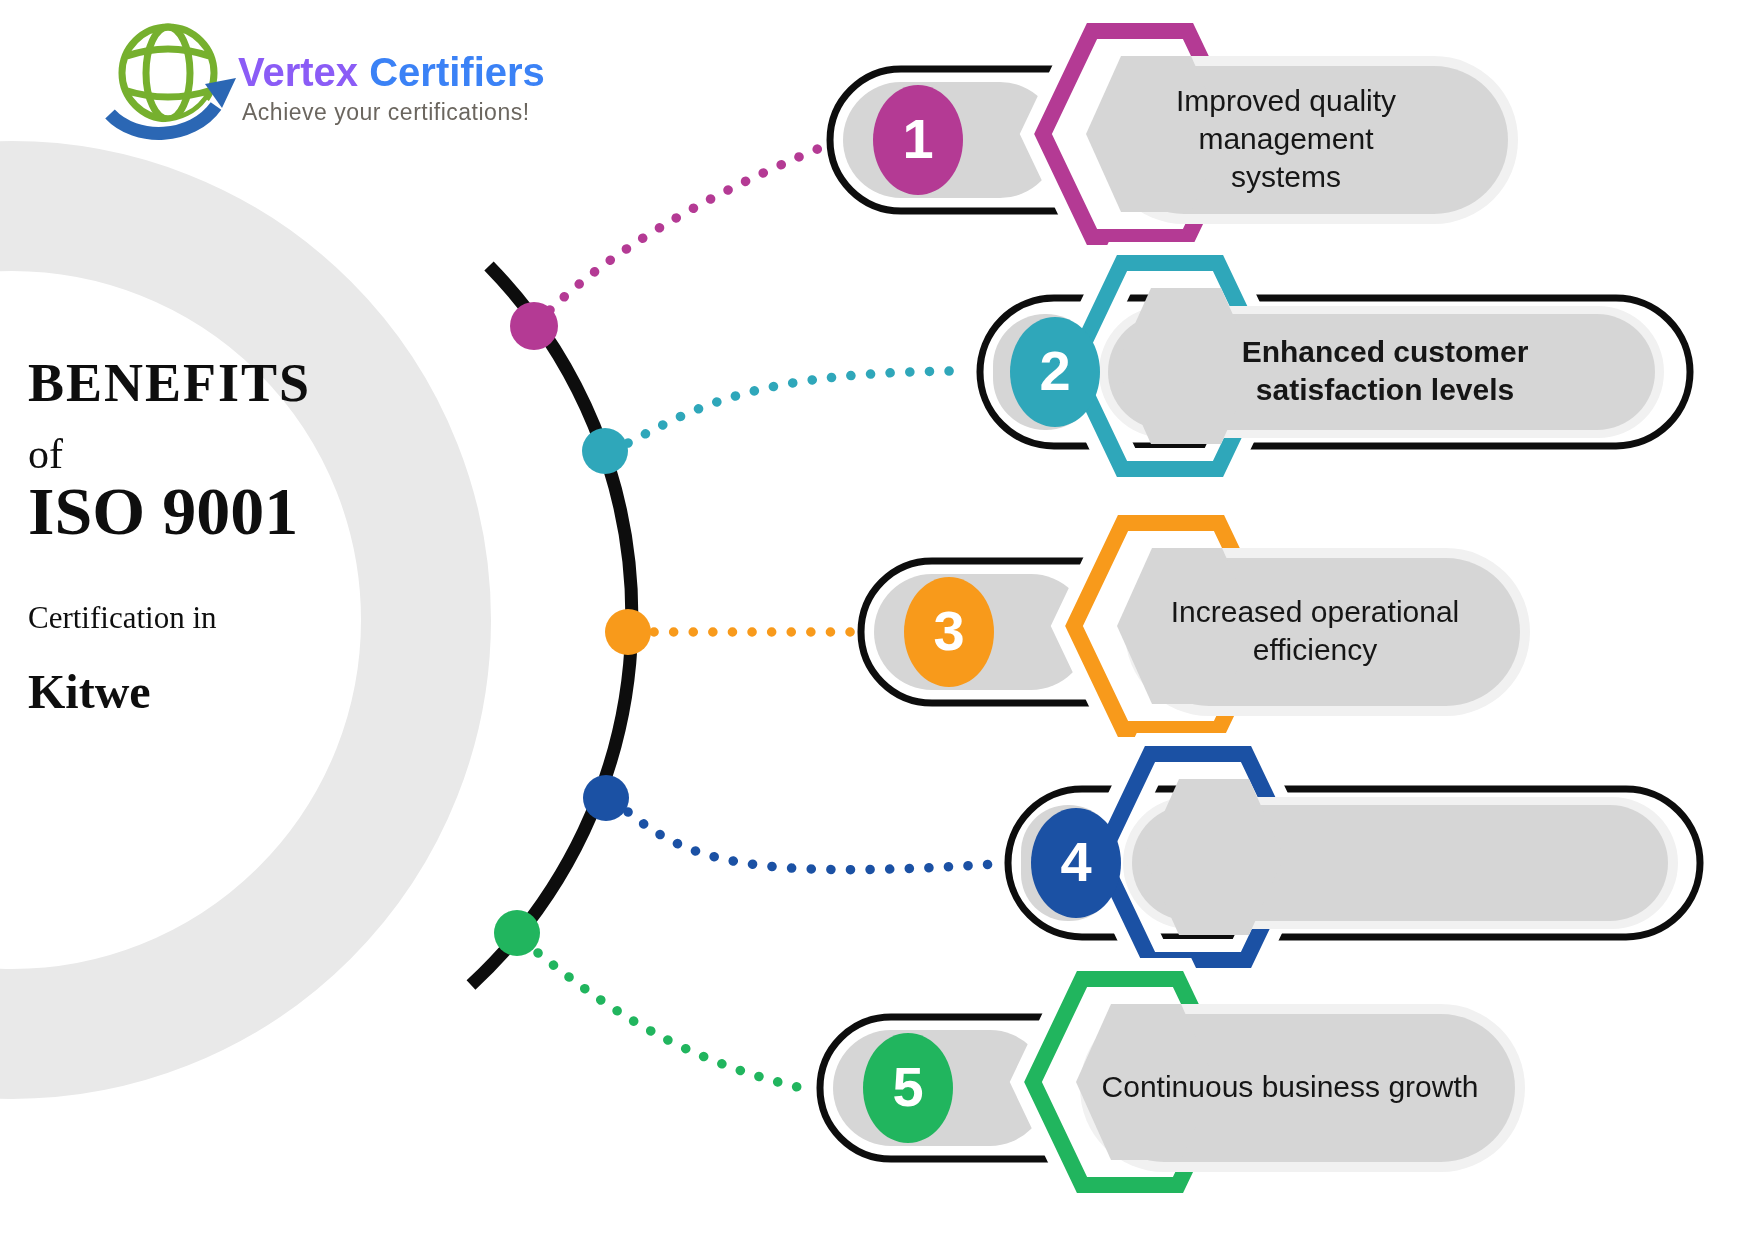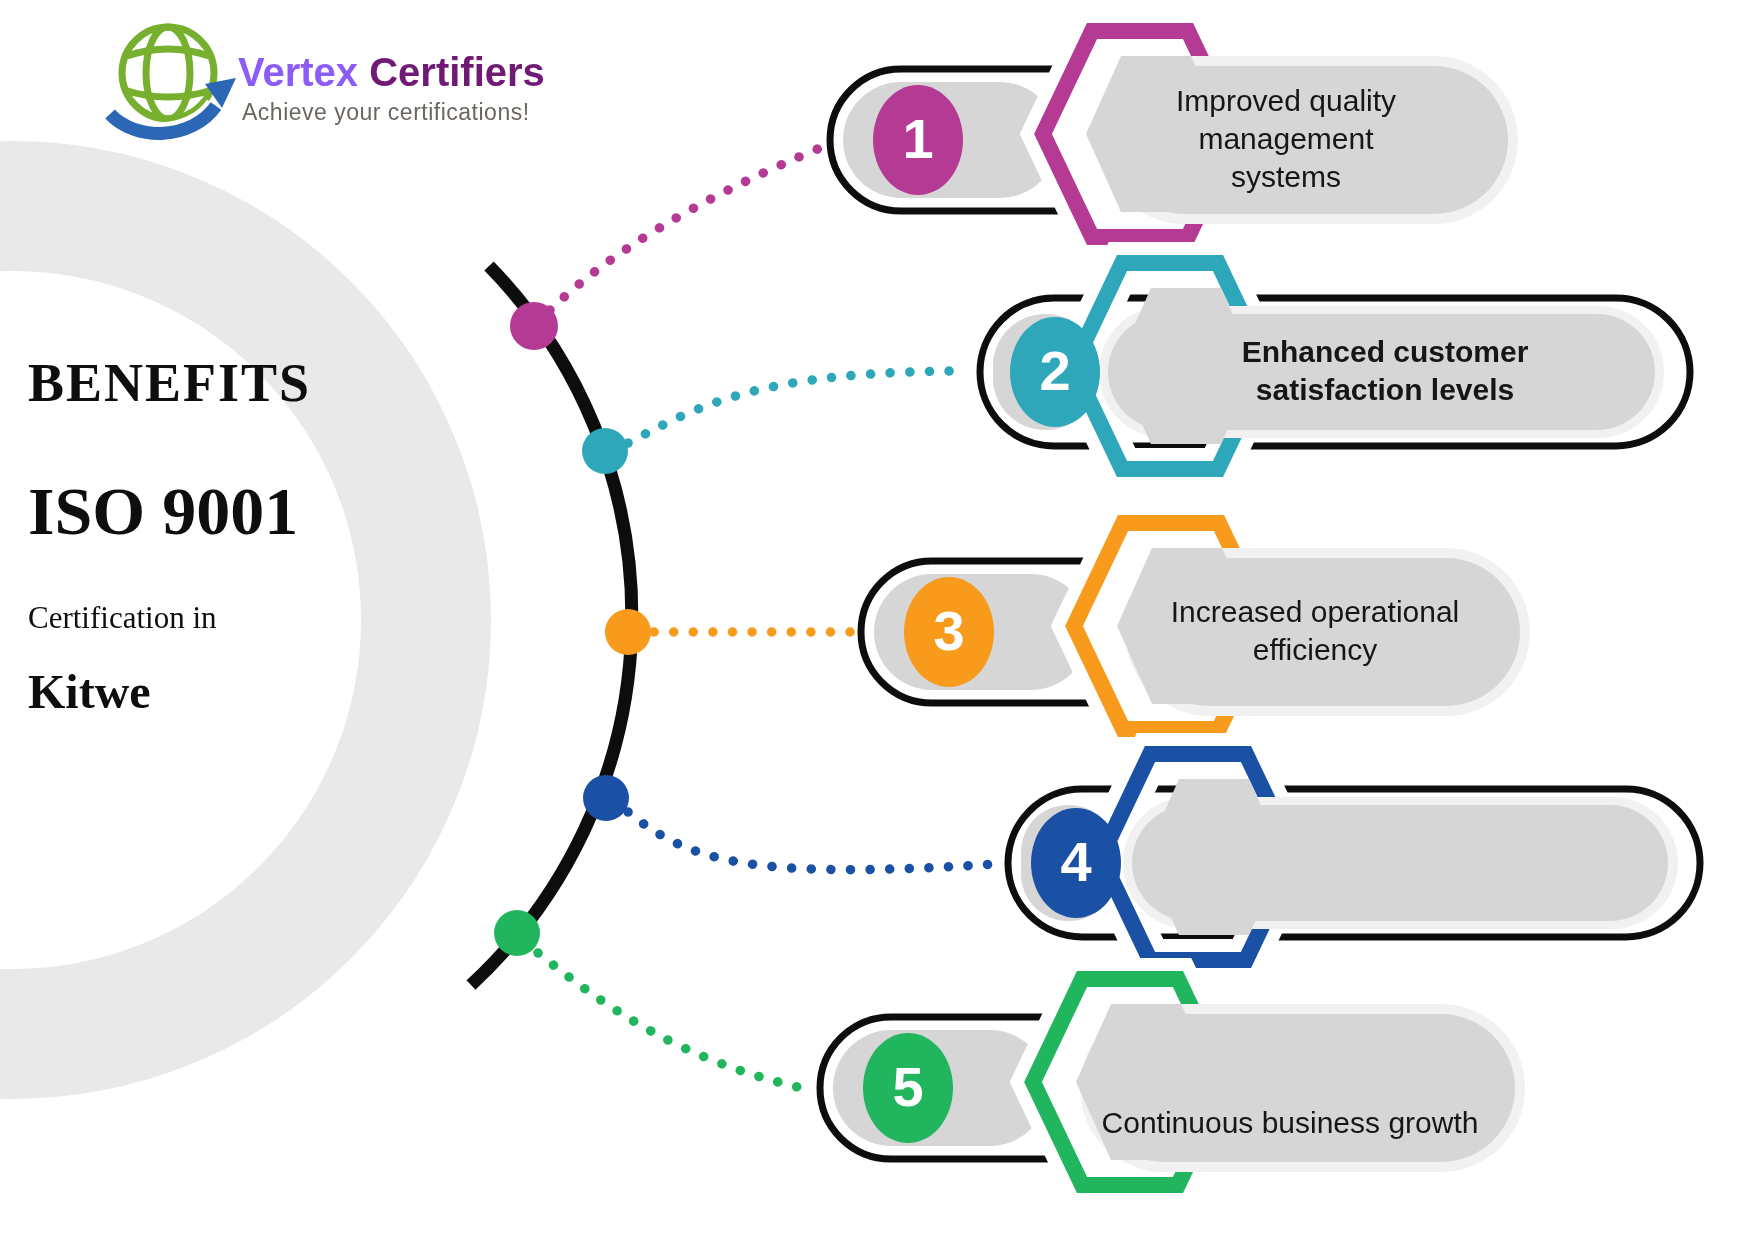--- a/index.html
+++ b/index.html
@@ -11,21 +11,21 @@
   .title-line{position:absolute;left:28px;width:315px;text-align:left;color:#0e0e0e;
               font-family:"Liberation Serif","DejaVu Serif",serif;}
   .t-benefits{top:352px;font-size:54px;font-weight:bold;letter-spacing:2px;}
   .t-of{top:430px;font-size:42px;}
   .t-iso{top:472px;font-size:68px;font-weight:bold;}
   .t-cert{top:600px;font-size:31px;}
   .t-city{top:664px;font-size:48px;font-weight:bold;}
   
   .brand{position:absolute;left:238px;top:50px;font-size:40px;font-weight:bold;letter-spacing:0px;}
   .brand .green{color:#8b5cf6;}
-  .brand .blue{color:#701a75;}
+  .brand .blue{color:#3b82f6;}
   .tagline{position:absolute;left:242px;top:99px;font-size:23px;color:#6b665f;letter-spacing:0.5px;}
   
   .num{color:#ffffff;font-size:56px;font-weight:bold;text-align:center;}
   .btext{color:#161616;font-size:30px;line-height:38px;text-align:center;}
 </style>
 </head>
 <body>
 
 <div id="canvas">
 
@@ -116,28 +116,29 @@
     </g>
     <path d="M 8 98 C 34 126 90 124 114 90" fill="none" stroke="#ffffff" stroke-width="22"></path>
     <path d="M 8 98 C 34 126 90 124 114 90" fill="none" stroke="#2b67b4" stroke-width="13"></path>
     <polygon points="103,68 134,62 120,92" fill="#2b67b4"></polygon>
   </svg>
 
   <div class="brand"><span class="green">Vertex</span>&nbsp;<span class="blue">Certifiers</span></div>
   <div class="tagline">Achieve your certifications!</div>
 
   <div class="title-line t-benefits">BENEFITS</div>
+  <div class="title-line t-of">of</div>
   <div class="title-line t-iso">ISO 9001</div>
   <div class="title-line t-cert">Certification in</div>
   <div class="title-line t-city">Kitwe</div>
 
   <div class="abs num" style="left:918px;top:138px;">1</div>
   <div class="abs num" style="left:1055px;top:370px;">2</div>
   <div class="abs num" style="left:949px;top:630px;">3</div>
   <div class="abs num" style="left:1076px;top:861px;">4</div>
   <div class="abs num" style="left:908px;top:1086px;">5</div>
 
   <div class="abs btext" style="left:1286px;top:139px;width:290px;">Improved quality management systems</div>
   <div class="abs btext" style="left:1385px;top:371px;width:430px;font-weight:bold;">Enhanced customer satisfaction levels</div>
   <div class="abs btext" style="left:1315px;top:631px;width:400px;">Increased operational efficiency</div>
-  <div class="abs btext" style="left:1290px;top:1087px;width:390px;margin-top:36px;">Continuous  business growth</div>
+  <div class="abs btext" style="left:1290px;top:1087px;width:390px;">Continuous  business growth</div>
 
 </div>
 
 </body></html>

